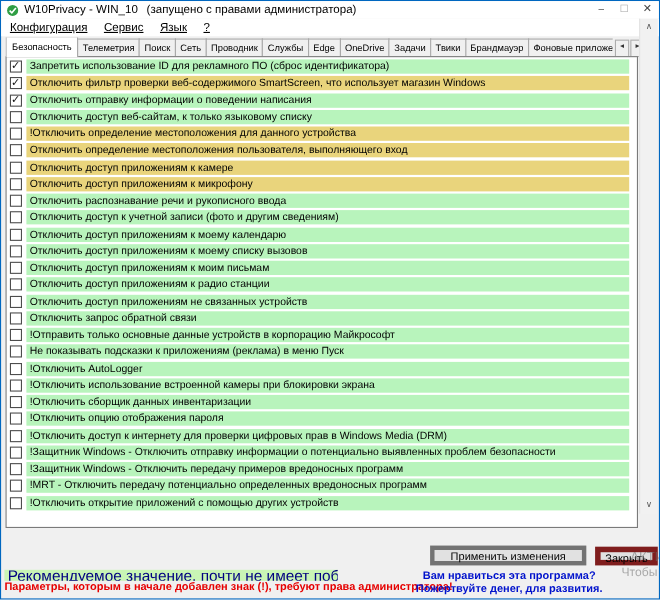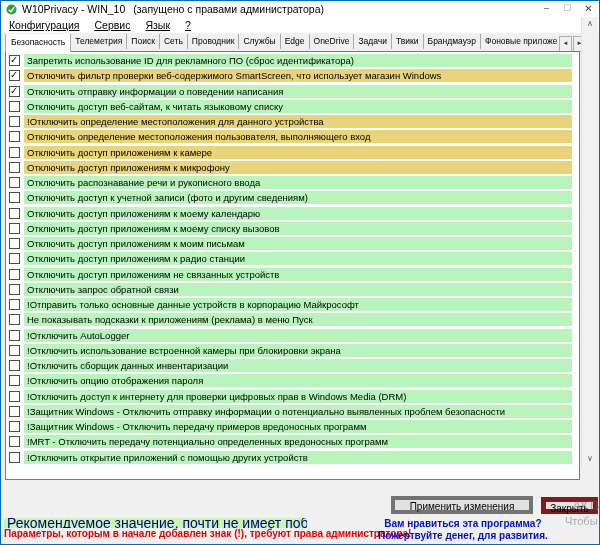--- a/index.html
+++ b/index.html
@@ -16,21 +16,21 @@
   .title-suffix{font-size:10.5px;margin-left:8px;color:#000;}
   .win-controls{margin-left:auto;display:flex;height:16px;}
   .win-btn{width:21px;height:16px;text-align:center;line-height:15px;font-size:9px;color:#444;}
   .win-btn.max{color:#a5a5a5;}
   .win-btn.close{font-size:10px;}
   
   .menubar{height:16px;background:#fff;display:flex;align-items:center;padding-left:8px;gap:15px;}
   .menu-item{font-size:10.5px;white-space:nowrap;text-decoration:underline;}
   
   .tabstrip{position:absolute;top:33px;left:4px;width:578px;height:18px;display:flex;align-items:flex-end;overflow:hidden;}
-  .tabs-flow{display:flex;align-items:flex-start;width:552px;overflow:hidden;flex:none;}
+  .tabs-flow{display:flex;align-items:center;width:552px;overflow:hidden;flex:none;}
   .tab{background:#f0f0f0;border:1px solid #a9a9a9;border-bottom:none;padding:2px 4px;margin-right:-1px;
        font-size:8.5px;white-space:nowrap;height:11px;line-height:11px;flex:none;}
   .tab.active{background:#fff;padding:3px 5px 3px;height:12px;position:relative;z-index:2;}
   .tab-scroll{display:flex;gap:1px;margin-left:2px;}
   .tab-scroll-btn{width:11px;height:14px;background:#f0f0f0;border:1px solid #adadad;font-size:6px;
        line-height:13px;text-align:center;color:#333;}
   
   .listbox{position:absolute;left:4px;top:50px;width:575px;height:429px;background:#fff;
        border:1px solid #7a7a7a;box-sizing:border-box;overflow:hidden;padding-top:2px;}
   .row{height:13px;margin:0 0 2.25px 0;display:flex;align-items:center;padding-left:3px;justify-content:space-between;}
@@ -115,21 +115,21 @@
     <div class="row c-yellow checked">
       <span class="checkbox"></span>
       <span class="band">Отключить фильтр проверки веб-содержимого SmartScreen, что использует магазин Windows</span>
     </div>
     <div class="row c-green checked">
       <span class="checkbox"></span>
       <span class="band">Отключить отправку информации о поведении написания</span>
     </div>
     <div class="row c-green">
       <span class="checkbox"></span>
-      <span class="band">Отключить доступ  веб-сайтам, к читать языковому списку</span>
+      <span class="band">Отключить доступ  веб-сайтам, к только языковому списку</span>
     </div>
     <div class="row c-yellow">
       <span class="checkbox"></span>
       <span class="band">!Отключить определение местоположения для данного устройства</span>
     </div>
     <div class="row c-yellow">
       <span class="checkbox"></span>
       <span class="band">Отключить определение местоположения пользователя, выполняющего вход</span>
     </div>
     <div class="row c-yellow">

